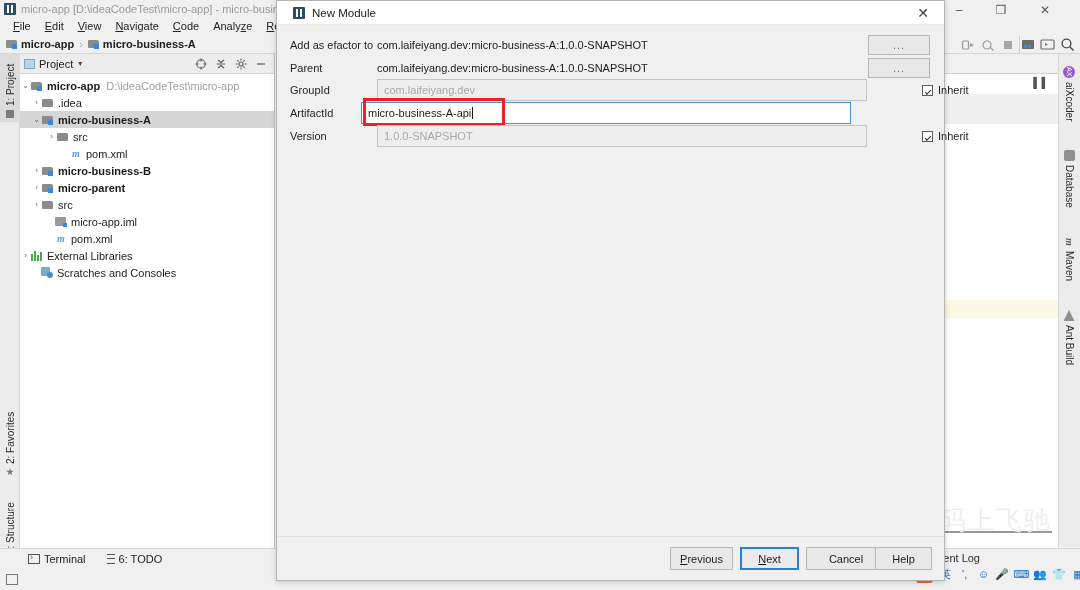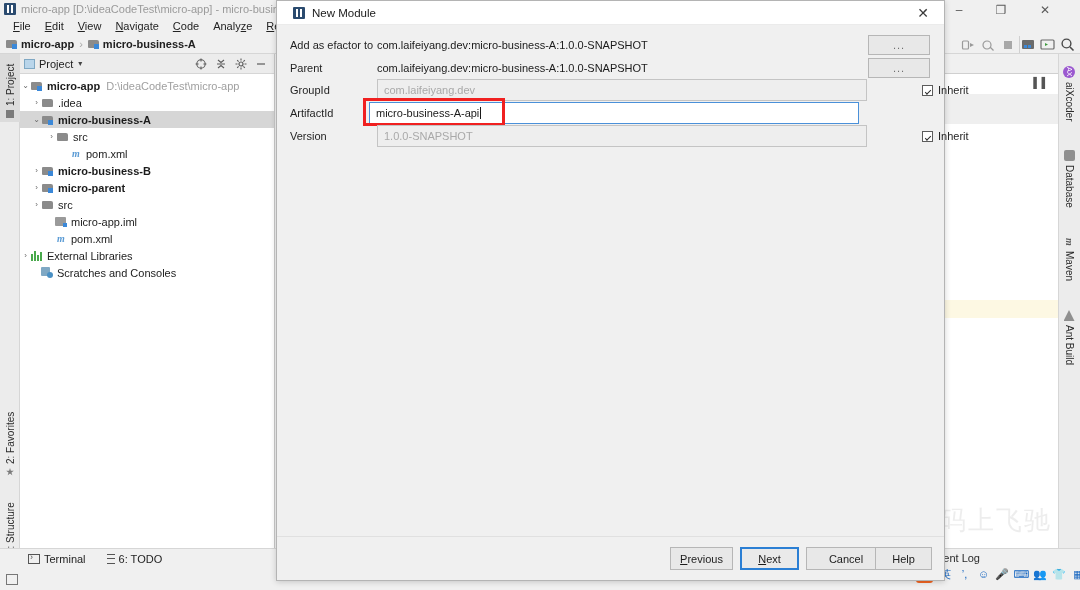--- a/index.html
+++ b/index.html
@@ -133,21 +133,21 @@
   .todo-ico { width:11px; height:10px; flex:0 0 auto; display:flex; flex-direction:column; justify-content:space-between; }
   .todo-ico i { height:1px; background:#555; display:block; margin-left:3px; }
 
   .statusbar { position:absolute; left:0; top:568px; width:1080px; height:22px; background:#f0f0f0; display:flex; align-items:center; padding-left:6px; }
   .sb-box { width:12px; height:11px; border:1px solid #777; }
 
   .eventlog { position:absolute; right:100px; top:552px; display:flex; align-items:center; gap:4px; font-size:11px; color:#2b2b2b; }
   .el-ico { width:11px; height:11px; border:1px solid #666; border-radius:50% 50% 50% 2px; flex:0 0 auto; }
 
   
-  .watermark { position:absolute; left:888px; top:500px; display:flex; align-items:center; gap:6px; opacity:.45; pointer-events:none; }
+  .watermark { position:absolute; left:888px; top:500px; display:flex; align-items:center; gap:6px; opacity:.45; pointer-events:none;text-decoration:underline; }
   .wm-text { font-size:26px; color:#d8d8d8; font-family:"DejaVu Sans", sans-serif; letter-spacing:2px; }
 
   
   .imebar { position:absolute; left:912px; top:563px; height:22px; display:flex; align-items:center; gap:6px; padding:0 4px; }
   .ime-s { width:17px; height:17px; background:#f26522; color:#fff; font-weight:bold; font-size:12px; border-radius:3px; display:flex; align-items:center; justify-content:center; }
   .ime-i { color:#1565c0; font-size:11px; display:flex; align-items:center; justify-content:center; width:13px; height:13px; }
 
   
   .dialog {
     position:absolute; left:276px; top:0; width:669px; height:581px;
@@ -501,21 +501,21 @@
       </div>
       <div class="finput" style="position:absolute; left:100px; top:54px; width:490px;">com.laifeiyang.dev</div>
       <div class="inherit" style="left:601px; top:59px;">
         <span class="chk"></span>
         <span>Inherit</span>
       </div>
 
       <div class="frow" style="top:77px;">
         <span class="flabel">ArtifactId</span>
       </div>
-      <div class="finput active" style="position:absolute; left:92px; top:77px; width:490px;">
+      <div class="finput active" style="position:absolute; left:84px; top:77px; width:490px;">
         <span>micro-business-A-api</span>
           <span class="caret-bar"></span>
       </div>
       <div class="redbox" style="left:86px; top:73px; width:142px; height:28px;"></div>
 
       <div class="frow" style="top:100px;">
         <span class="flabel">Version</span>
       </div>
       <div class="finput" style="position:absolute; left:100px; top:100px; width:490px;">1.0.0-SNAPSHOT</div>
       <div class="inherit" style="left:601px; top:105px;">

